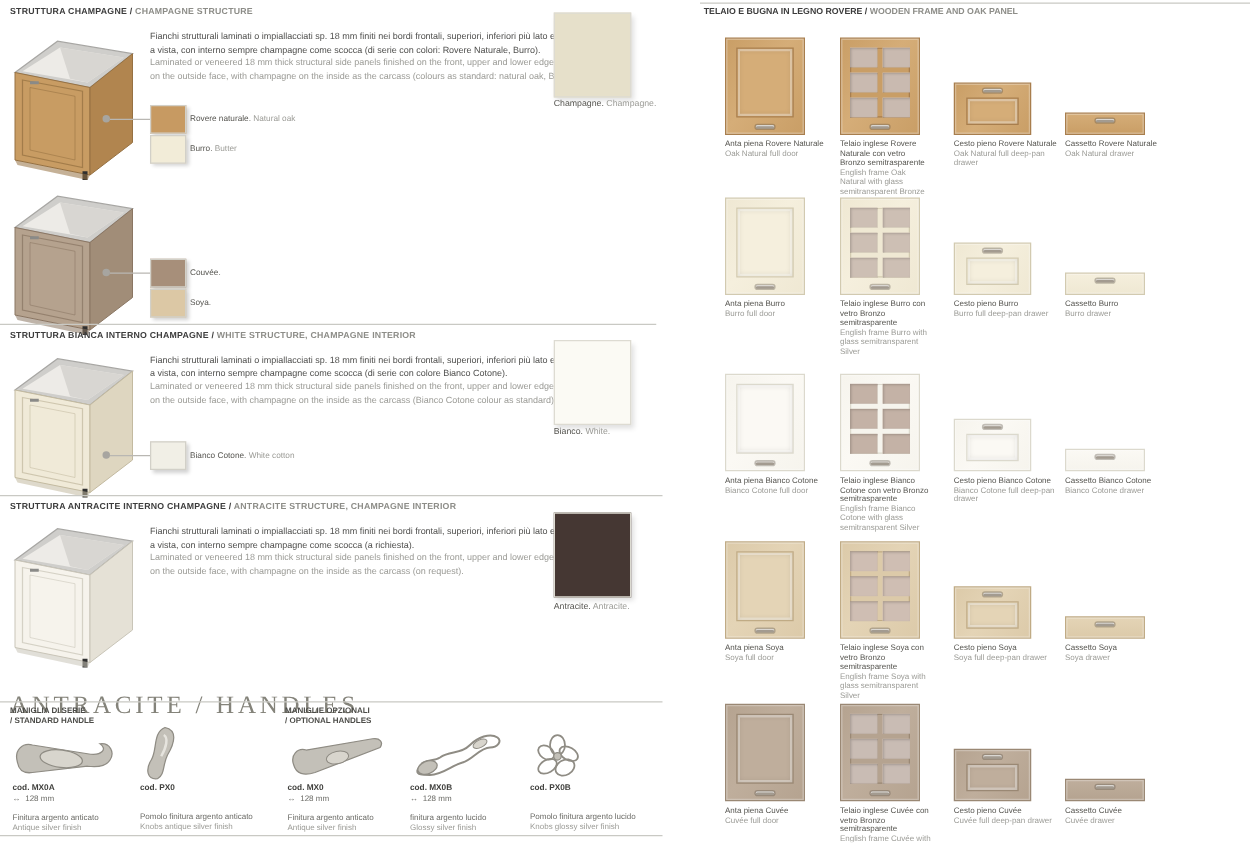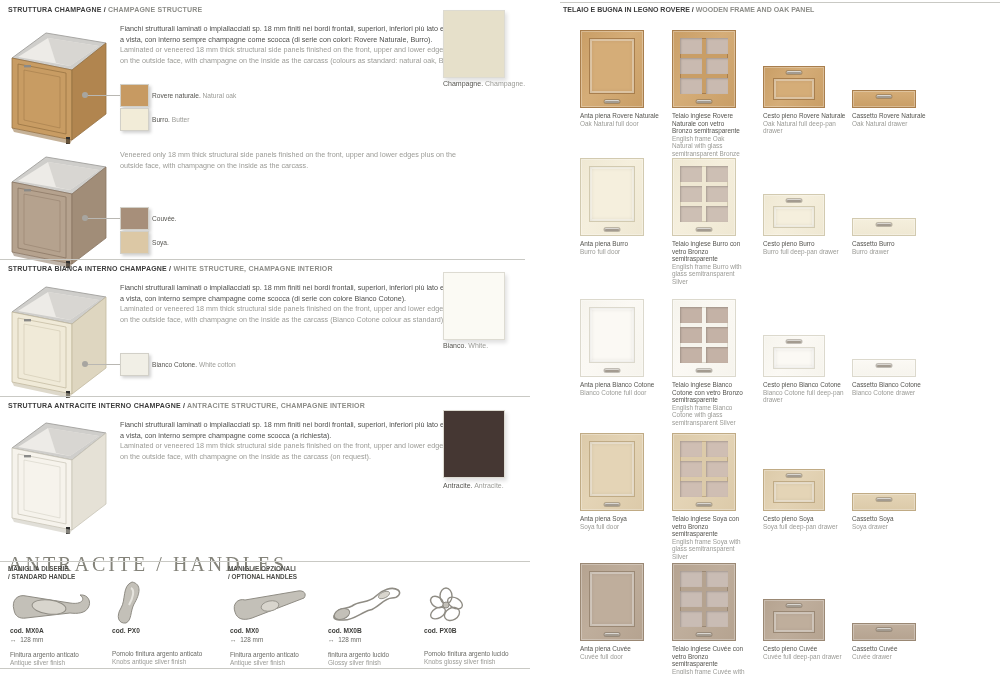--- a/index.html
+++ b/index.html
@@ -125,21 +125,20 @@
   <div class="bigsw-lbl" style="top:80px;">
     <span class="it">Champagne.</span>
     <span class="en">Champagne.</span>
   </div>
 
   <svg class="cab" style="left:4px;top:148px;--cfront:#b5a28e;--cside:#a18d78;--cedge:#8a7663;">
       <use href="#cab"></use>
     </svg>
 
   <div class="para" style="top:150px;">
-    <span class="en">Veneered only 18 mm thick structural side panels finished on the front, upper and lower edges plus on the outside face, with champagne on the inside as the carcass.</span>
   </div>
 
   <div class="connector" style="left:88px;top:218px;width:32px;"></div>
   <div class="sw" style="left: 120px; top: 207px; background: rgb(167, 143, 122);"></div>
   <div class="sw-lbl" style="left:152px;top:215px;">
     <span class="it">Couvée.</span>
   </div>
   <div class="sw" style="left: 120px; top: 231px; background: rgb(220, 200, 165);"></div>
   <div class="sw-lbl" style="left:152px;top:239px;">
     <span class="it">Soya.</span>

